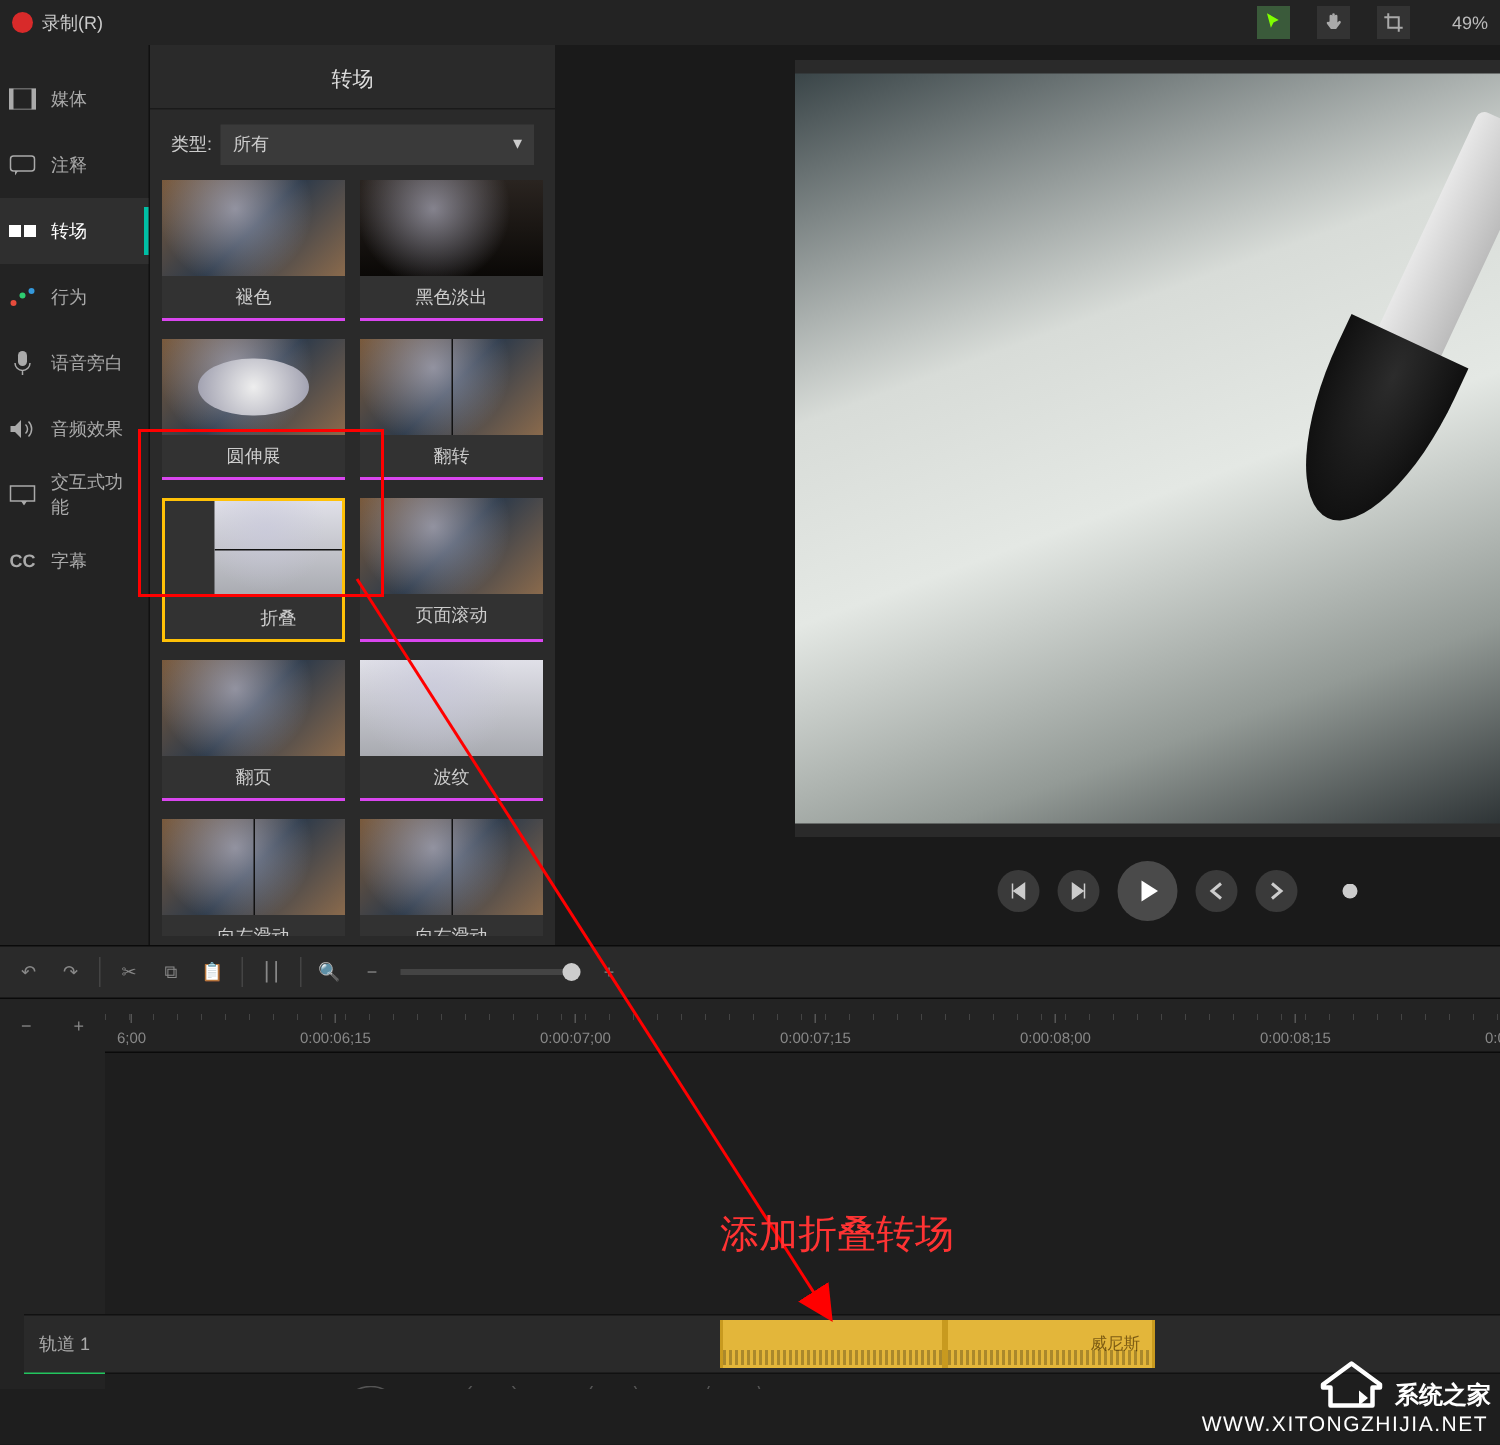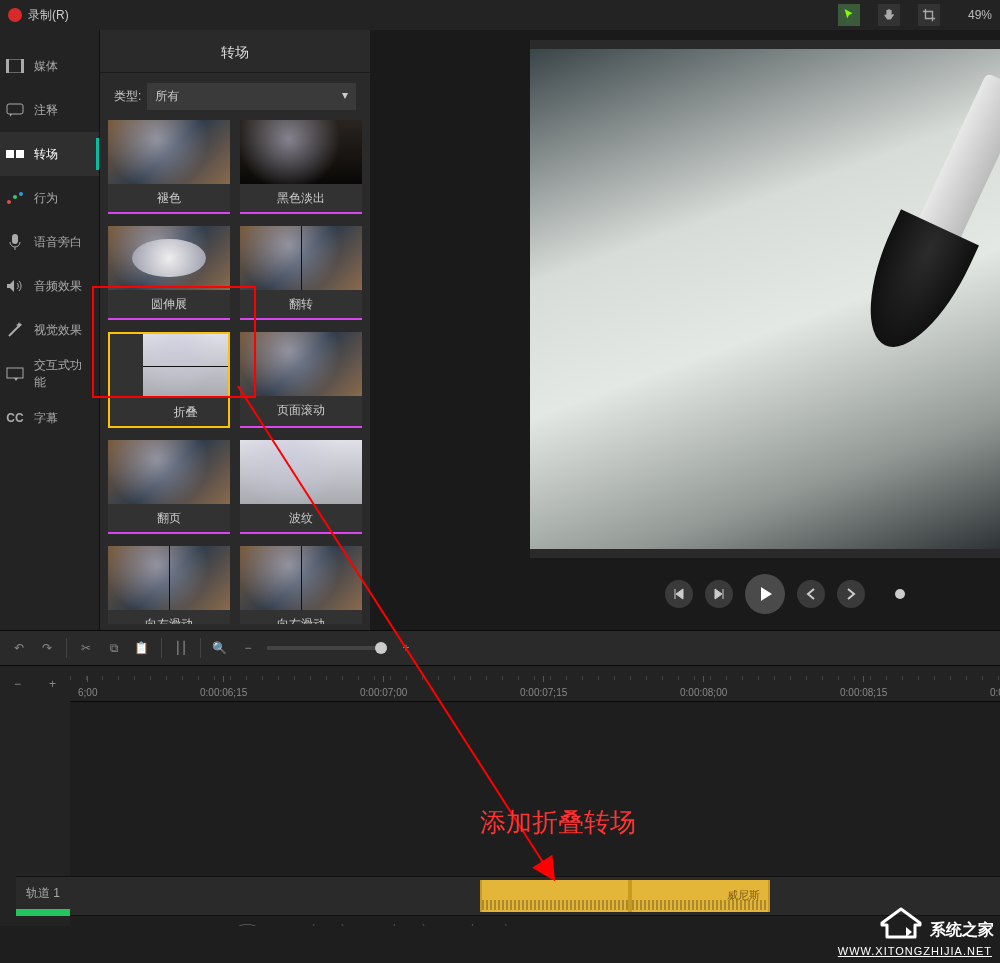--- a/index.html
+++ b/index.html
@@ -59,21 +59,21 @@
 .tl-toolbar { height: 36px; background: #2a2a2a; display: flex; align-items: center; padding: 0 10px; gap: 10px; border-top: 1px solid #0a0a0a; border-bottom: 1px solid #0a0a0a;}
 .tl-sep { width: 1px; height: 20px; background: #444; }
 .tl-icon { width: 18px; height: 18px; display:flex; align-items:center; justify-content:center; color:#888;}
 .zoom-slider { width: 120px; height: 4px; background: #444; position: relative; }
 .zoom-slider .dot { position: absolute; right: 0; top: -4px; width: 12px; height: 12px; border-radius: 50%; background: #ccc; }
 
 .tl-body { display: flex; height: 260px; }
 .tl-left { width: 70px; background: #232323; position: relative;}
 .tl-left-top { height: 36px; display:flex; }
 .tl-left-top div { flex:1; display:flex; align-items:center; justify-content:center; color:#888;}
-.track-label-row { position:absolute; left:16px; right:0; top: 210px; height: 40px; display:flex; align-items:center; justify-content:center; color:#aaa; background:#2a2a2a; border-top:1px solid #111; border-bottom:7px solid #22c55e;}
+.track-label-row { position:absolute; left:16px; right:0; top: 210px; height: 40px; display:flex; align-items:center; justify-content:center; color:#aaa; background:#2a2a2a; border-top:1px solid #111; border-bottom:1px solid #22c55e;}
 
 .tl-right { flex: 1; position: relative; background: #1e1e1e; overflow: hidden;}
 .ruler { height: 36px; border-bottom: 1px solid #0a0a0a; position: relative; background:#232323;}
 .tick { position: absolute; top: 0; bottom: 0; display: flex; flex-direction: column; align-items: center; justify-content: center; }
 .tick-label { font-size: 10px; color: #888; margin-top: 18px; white-space: nowrap;}
 .tick::before { content:""; position:absolute; top:10px; width:1px; height:6px; background:#555;}
 .minor-ticks { position:absolute; left:0; right:0; top:10px; height:4px; background-image: repeating-linear-gradient(90deg, #444 0 1px, transparent 1px 16px);}
 
 .track-area { position: absolute; left:0; right:0; top: 210px; height: 40px; background: #2a2a2a; border-top:1px solid #111; border-bottom:1px solid #111;}
 .clip { position:absolute; top:3px; bottom:3px; background: #e3b63a; border-left:2px solid #c89a1f; border-right:2px solid #c89a1f;}
@@ -83,21 +83,21 @@
 .pre-wave { position:absolute; top: 258px; left:0; right:0; height: 16px; }
 .pre-wave svg { width: 500px; height: 16px; }
 
 
 .arrow-svg { position: absolute; left: 0; top: 0; width: 1000px; height: 963px; pointer-events: none; }
 .annot-text { position: absolute; left: 480px; top: 805px; color: #f33; font-size: 26px; font-family: "SimSun", serif; pointer-events:none;}
 
 
 .watermark { position: absolute; right: 6px; bottom: 22px; display: flex; align-items: flex-end; gap: 6px; color: #fff; font-size: 16px; font-weight: bold;}
 .watermark .house { width: 46px; height: 36px; }
-.wm-sub { position:absolute; right: 8px; bottom: 6px; font-size: 11px; letter-spacing: 1px; color:#fff;text-decoration:underline;}
+.wm-sub { position:absolute; right: 8px; bottom: 6px; font-size: 14px; letter-spacing: 1px; color:#fff;}
 </style>
 </head>
 <body>
 
 <div class="topbar">
   <div class="record-group">
     <div class="record-dot"></div>
     <span>录制(R)</span>
   </div>
   <div class="top-right">
@@ -171,29 +171,20 @@
       <span>语音旁白</span>
     </div>
     <div class="side-item">
       <span class="side-icon">
           <svg width="18" height="14" viewBox="0 0 18 14">
             <path d="M1 5h3l4-4v12l-4-4H1z" fill="#aaa"></path>
             <path d="M11 4a4 4 0 010 6M13 2a7 7 0 010 10" stroke="#aaa" fill="none"></path>
           </svg>
         </span>
       <span>音频效果</span>
-    </div>
-    <div class="side-item">
-      <span class="side-icon">
-          <svg width="18" height="18" viewBox="0 0 18 18">
-            <path d="M3 15L15 3" stroke="#aaa" stroke-width="2"></path>
-            <path d="M13 1l1 2 2 1-2 1-1 2-1-2-2-1 2-1z" fill="#aaa"></path>
-          </svg>
-        </span>
-      <span>视觉效果</span>
     </div>
     <div class="side-item">
       <span class="side-icon">
           <svg width="18" height="14" viewBox="0 0 18 14">
             <rect x="1" y="1" width="16" height="10" fill="none" stroke="#aaa"></rect>
             <path d="M8 11l2 3 2-3" fill="#aaa"></path>
           </svg>
         </span>
       <span>交互式功能</span>
     </div>

